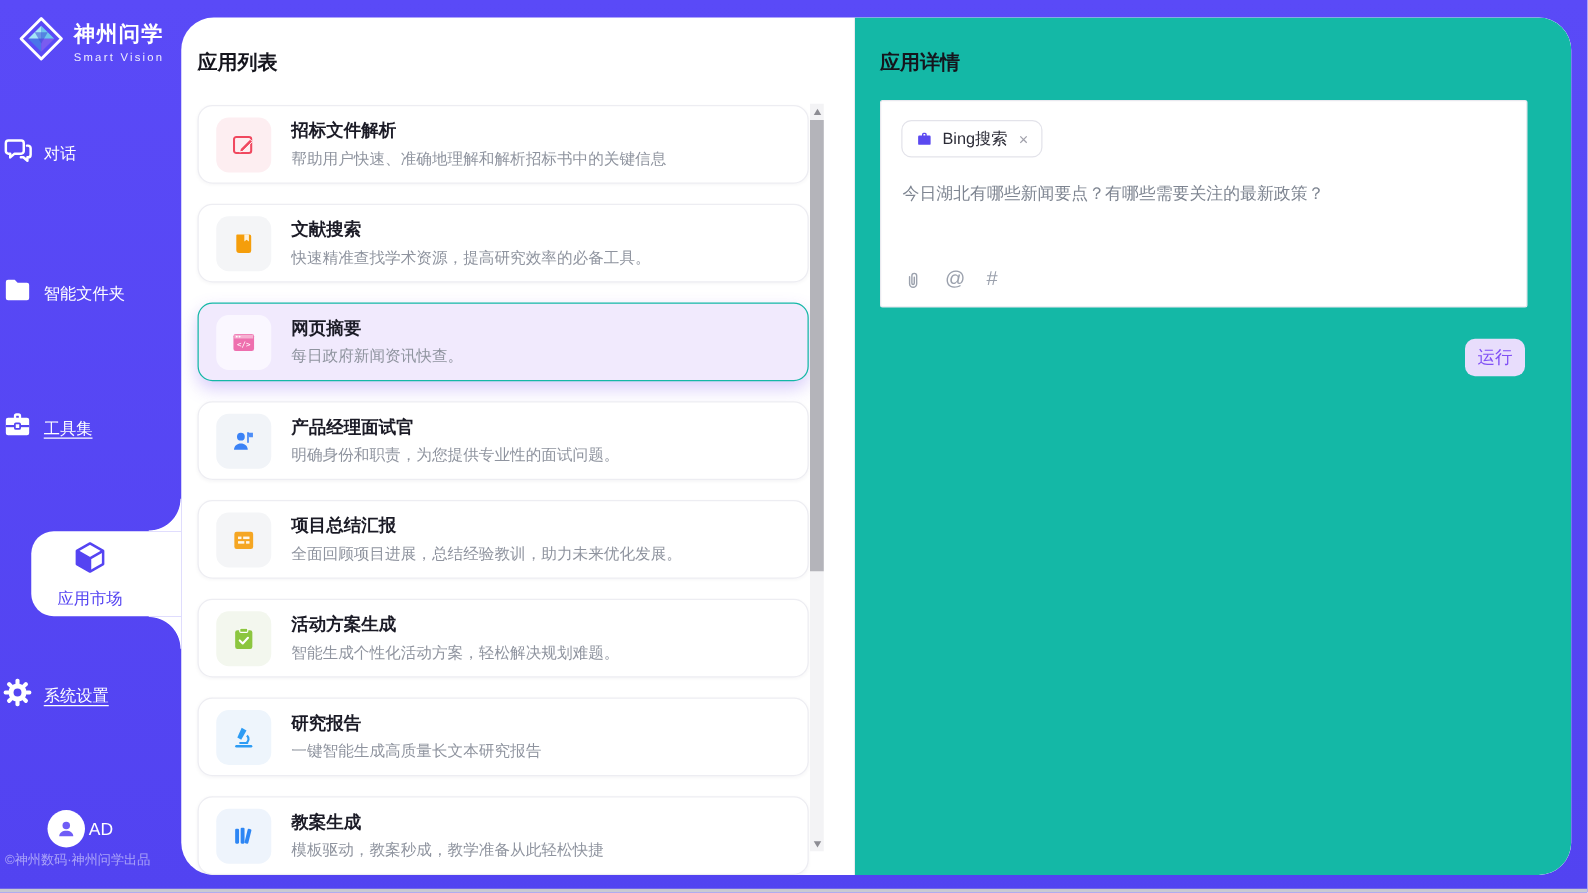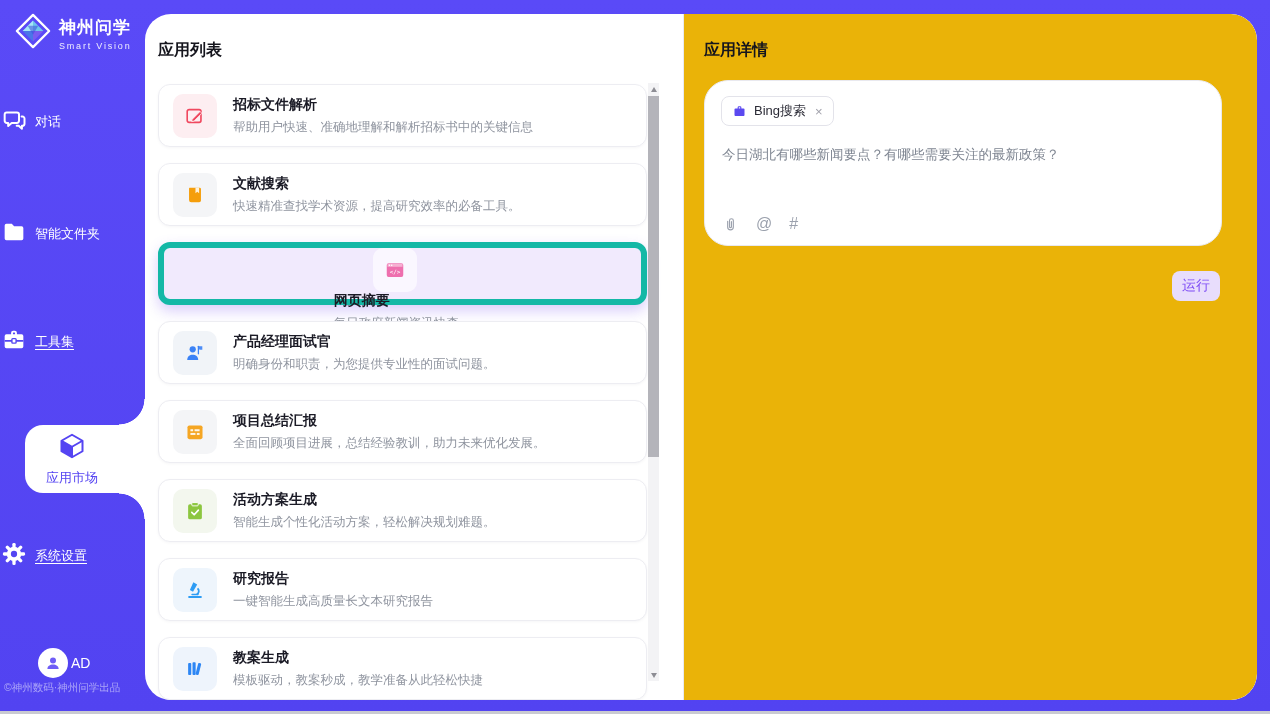--- a/index.html
+++ b/index.html
@@ -43,37 +43,37 @@
   .main-card { position:absolute; left:145px; top:14px; width:1112px; height:686px; background:#fff; border-radius:26px; overflow:hidden; }
   .panel-title { font-size:16px; font-weight:700; color:#15151d; }
   .list-title { position:absolute; left:13px; top:26px; }
 
   .app-list { position:absolute; left:13px; top:70px; width:489px; display:flex; flex-direction:column; gap:16px; }
   .app-card {
     height:63px; background:#fff; border:1px solid #ededf2; border-radius:12px;
     display:flex; align-items:center; padding:0 14px; cursor:pointer;
     box-shadow:0 1px 3px rgba(25,25,60,.04);
   }
-  .app-card.selected { background:#f1eafd; border:6px solid #14b8a6; box-shadow:0 6px 14px rgba(120,80,240,.28);flex-direction:column; }
+  .app-card.selected { background:#f1eafd; border:1px solid #14b8a6; box-shadow:0 6px 14px rgba(120,80,240,.28); }
   .app-icon { width:44px; height:44px; border-radius:10px; flex:0 0 44px; display:flex; align-items:center; justify-content:center; margin-right:16px; }
   .app-card.selected .app-icon { background:#faf7ff; }
   .app-title { font-size:14px; font-weight:700; color:#1b1b26; margin-bottom:5px; }
   .app-desc { font-size:12.5px; color:#8f949f; }
 
   .scrollbar { position:absolute; left:503px; top:69px; width:11px; height:598px; background:#f3f3f5; }
   .scroll-btn { position:absolute; left:0; width:11px; height:12px; display:flex; align-items:center; justify-content:center; cursor:pointer; }
   .scroll-btn.up { top:0; } .scroll-btn.down { bottom:0; }
   .tri-up { width:0; height:0; border-left:3.5px solid transparent; border-right:3.5px solid transparent; border-bottom:5px solid #8d8d94; }
   .tri-down { width:0; height:0; border-left:3.5px solid transparent; border-right:3.5px solid transparent; border-top:5px solid #8d8d94; }
   .scroll-thumb { position:absolute; left:0; top:13px; width:11px; height:361px; background:#b4b4ba; cursor:pointer; }
 
   
-  .detail-panel { position:absolute; left:538px; top:0; width:574px; height:100%; background:#eab308; border-left:1px solid #eaeaef; border-radius:0 26px 26px 0; }
+  .detail-panel { position:absolute; left:538px; top:0; width:574px; height:100%; background:#14b8a6; border-left:1px solid #eaeaef; border-radius:0 26px 26px 0; }
   .detail-title { position:absolute; left:20px; top:26px; }
-  .composer-card { position:absolute; left:20px; top:66px; width:518px; height:166px; background:#fff; border:1px solid #e9e9ef; border-radius:24px; cursor:text; }
+  .composer-card { position:absolute; left:20px; top:66px; width:518px; height:166px; background:#fff; border:1px solid #e9e9ef; border-radius:2px; cursor:text; }
   .tool-tag {
     position:absolute; left:16px; top:15px; height:30px; display:inline-flex; align-items:center; gap:7px;
     border:1px solid #e3e3ea; border-radius:8px; background:#fff; padding:0 10px; cursor:pointer;
   }
   .tool-tag .tag-label { font-size:13px; color:#2b2b36; }
   .tag-close { font-size:13px; color:#a0a0aa; margin-left:2px; cursor:pointer; }
   .query-text { position:absolute; left:17px; top:64px; width:480px; font-size:13.5px; line-height:20px; color:#7e8591; }
   .composer-icons { position:absolute; left:17px; bottom:12px; display:flex; align-items:center; gap:17px; color:#9ba1ad; }
   .composer-icons .sym { font-size:16px; cursor:pointer; }
   .run-button {

